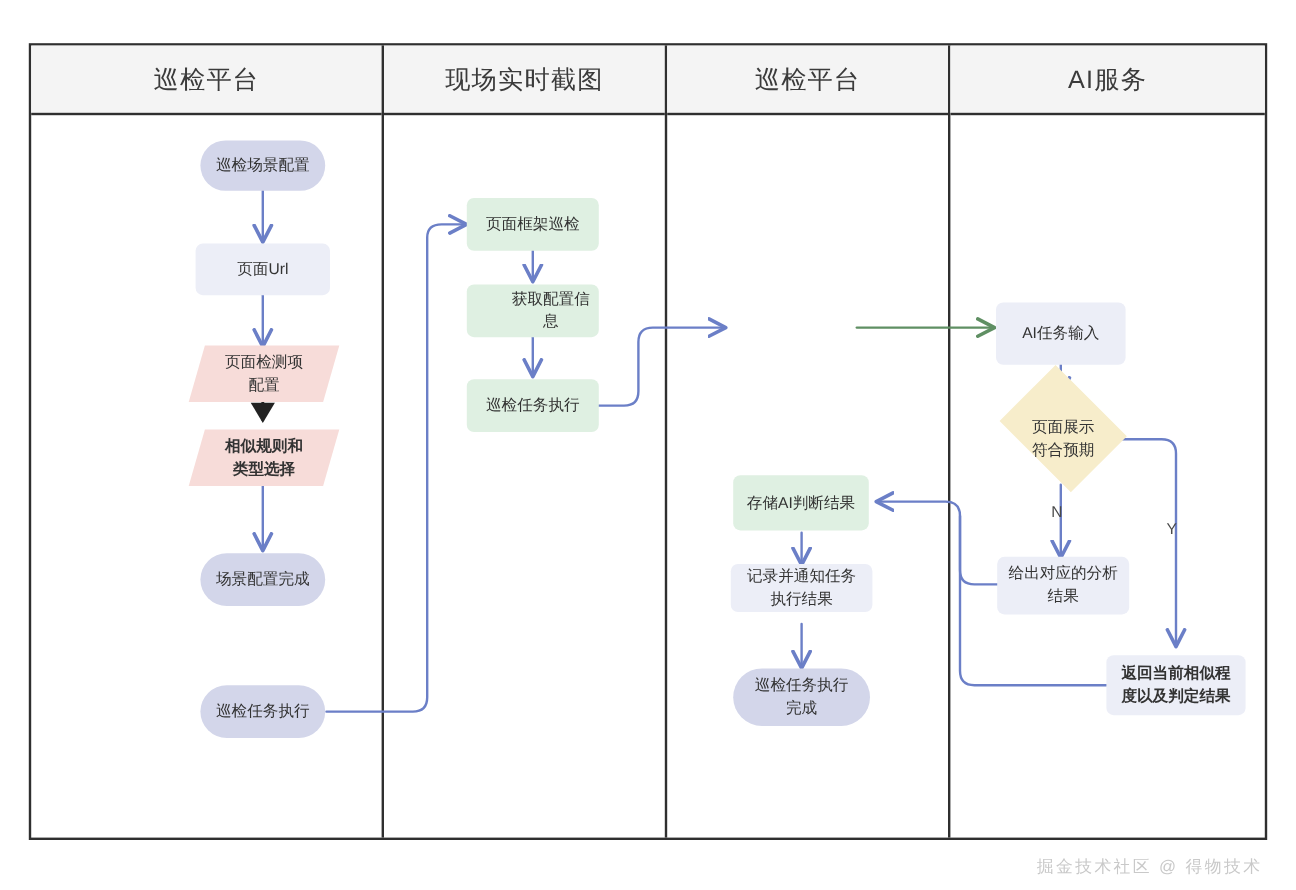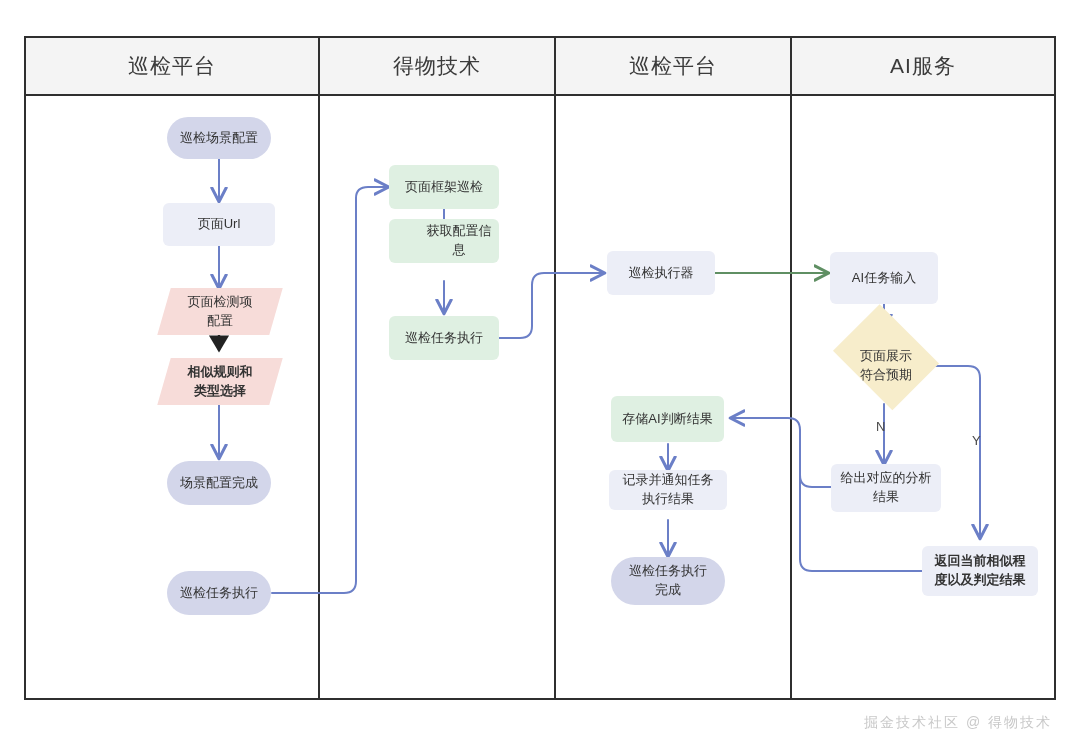--- a/index.html
+++ b/index.html
@@ -133,21 +133,21 @@
   <div class="lane-frame">
 
     <div class="lane" style="left:0px;width:292px;">
       <div class="lane-header">
         <span>巡检平台</span>
       </div>
     </div>
 
     <div class="lane" style="left:292px;width:236px;">
       <div class="lane-header">
-        <span>得物技术</span>
+        <span>现场实时截图</span>
       </div>
     </div>
 
     <div class="lane" style="left:528px;width:236px;">
       <div class="lane-header">
         <span>巡检平台</span>
       </div>
     </div>
 
     <div class="lane" style="left:764px;width:264px;">
@@ -230,31 +230,28 @@
   </div>
 
   <div class="node pill" style="left:167px;top:571px;width:104px;height:44px;">
     <span class="label">巡检任务执行</span>
   </div>
 
   <div class="node rect-green" style="left:389px;top:165px;width:110px;height:44px;">
     <span class="label">页面框架巡检</span>
   </div>
 
-  <div class="node rect-green" style="left:389px;top:219px;width:110px;height:44px;padding-left:36px;">
+  <div class="node rect-green" style="left:389px;top:237px;width:110px;height:44px;padding-left:36px;">
     <span class="label">获取配置信息</span>
   </div>
 
   <div class="node rect-green" style="left:389px;top:316px;width:110px;height:44px;">
     <span class="label">巡检任务执行</span>
   </div>
 
-  <div class="node rect-lav" style="left:607px;top:251px;width:108px;height:44px;">
-    <span class="label">巡检执行器</span>
-  </div>
 
   <div class="node rect-green" style="left:611px;top:396px;width:113px;height:46px;">
     <span class="label">存储AI判断结果</span>
   </div>
 
   <div class="node rect-lav" style="left:609px;top:470px;width:118px;height:40px;">
     <span class="label multiline">记录并通知任务<br>执行结果</span>
   </div>
 
   <div class="node pill" style="left:611px;top:557px;width:114px;height:48px;">

